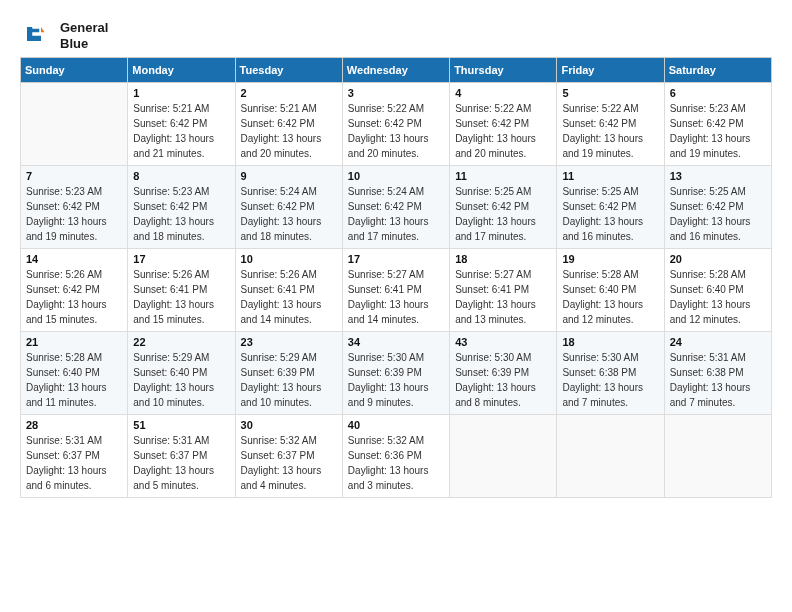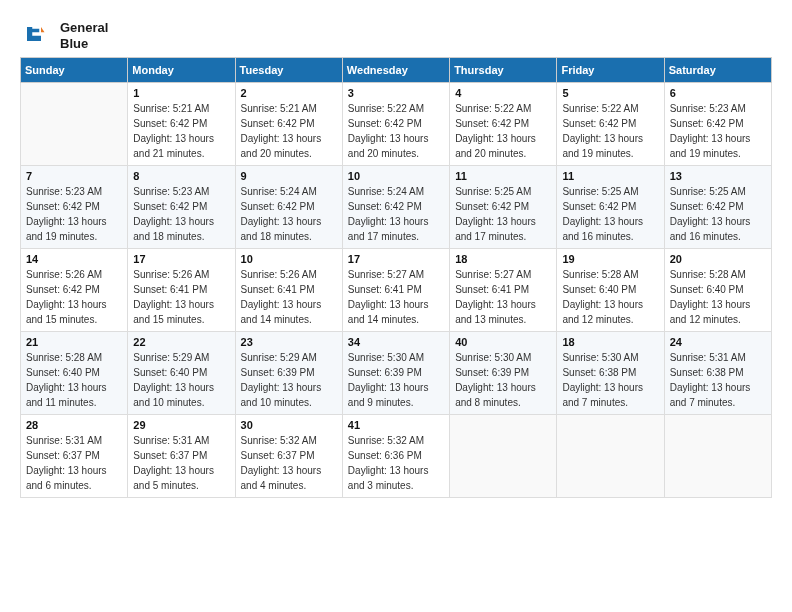--- a/index.html
+++ b/index.html
@@ -318,21 +318,21 @@
       </td>
         <td>
         <span class="day-number">34</span>
         <div class="day-info">
           Sunrise: 5:30 AM<br>
           Sunset: 6:39 PM<br>
           Daylight: 13 hours and 9 minutes.
         </div>
       </td>
         <td>
-        <span class="day-number">40</span>
+        <span class="day-number">43</span>
         <div class="day-info">
           Sunrise: 5:30 AM<br>
           Sunset: 6:39 PM<br>
           Daylight: 13 hours and 8 minutes.
         </div>
       </td>
         <td>
         <span class="day-number">18</span>
         <div class="day-info">
           Sunrise: 5:30 AM<br>
@@ -352,37 +352,37 @@
       <tr>
         <td>
         <span class="day-number">28</span>
         <div class="day-info">
           Sunrise: 5:31 AM<br>
           Sunset: 6:37 PM<br>
           Daylight: 13 hours and 6 minutes.
         </div>
       </td>
         <td>
-        <span class="day-number">29</span>
+        <span class="day-number">51</span>
         <div class="day-info">
           Sunrise: 5:31 AM<br>
           Sunset: 6:37 PM<br>
           Daylight: 13 hours and 5 minutes.
         </div>
       </td>
         <td>
         <span class="day-number">30</span>
         <div class="day-info">
           Sunrise: 5:32 AM<br>
           Sunset: 6:37 PM<br>
           Daylight: 13 hours and 4 minutes.
         </div>
       </td>
         <td>
-        <span class="day-number">41</span>
+        <span class="day-number">40</span>
         <div class="day-info">
           Sunrise: 5:32 AM<br>
           Sunset: 6:36 PM<br>
           Daylight: 13 hours and 3 minutes.
         </div>
       </td>
         <td class="empty-cell"></td>
         <td class="empty-cell"></td>
         <td class="empty-cell"></td>
       </tr>

